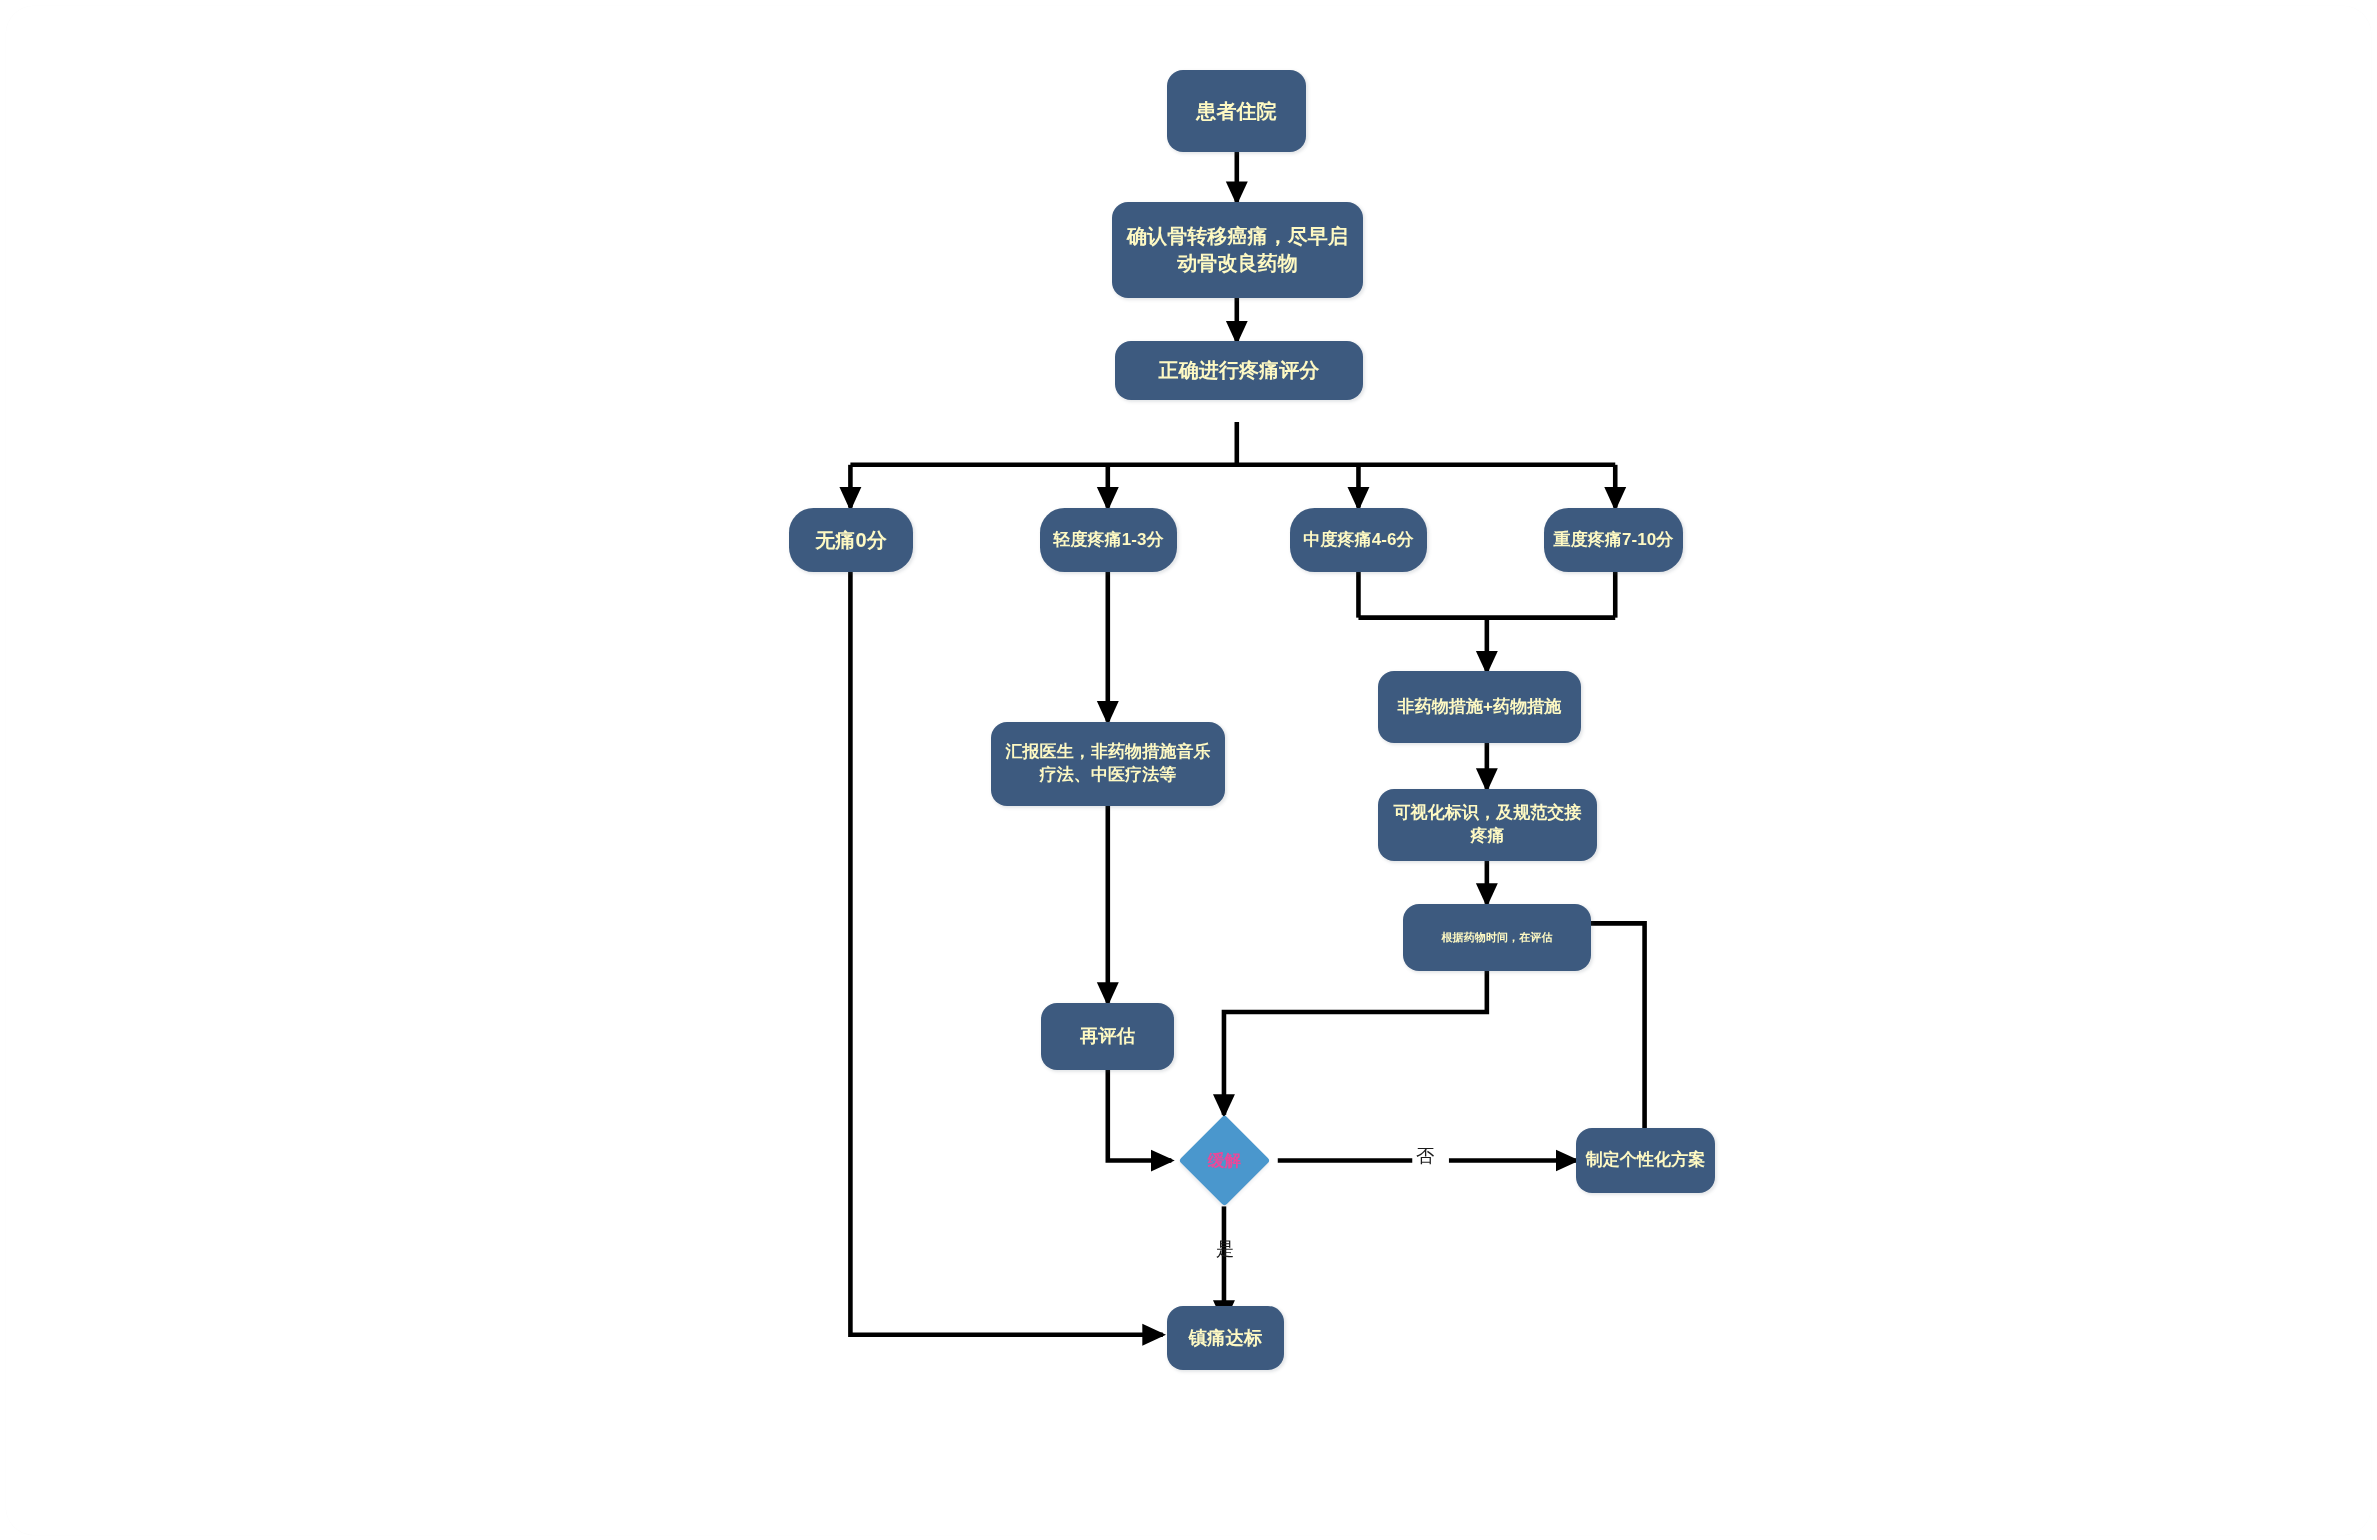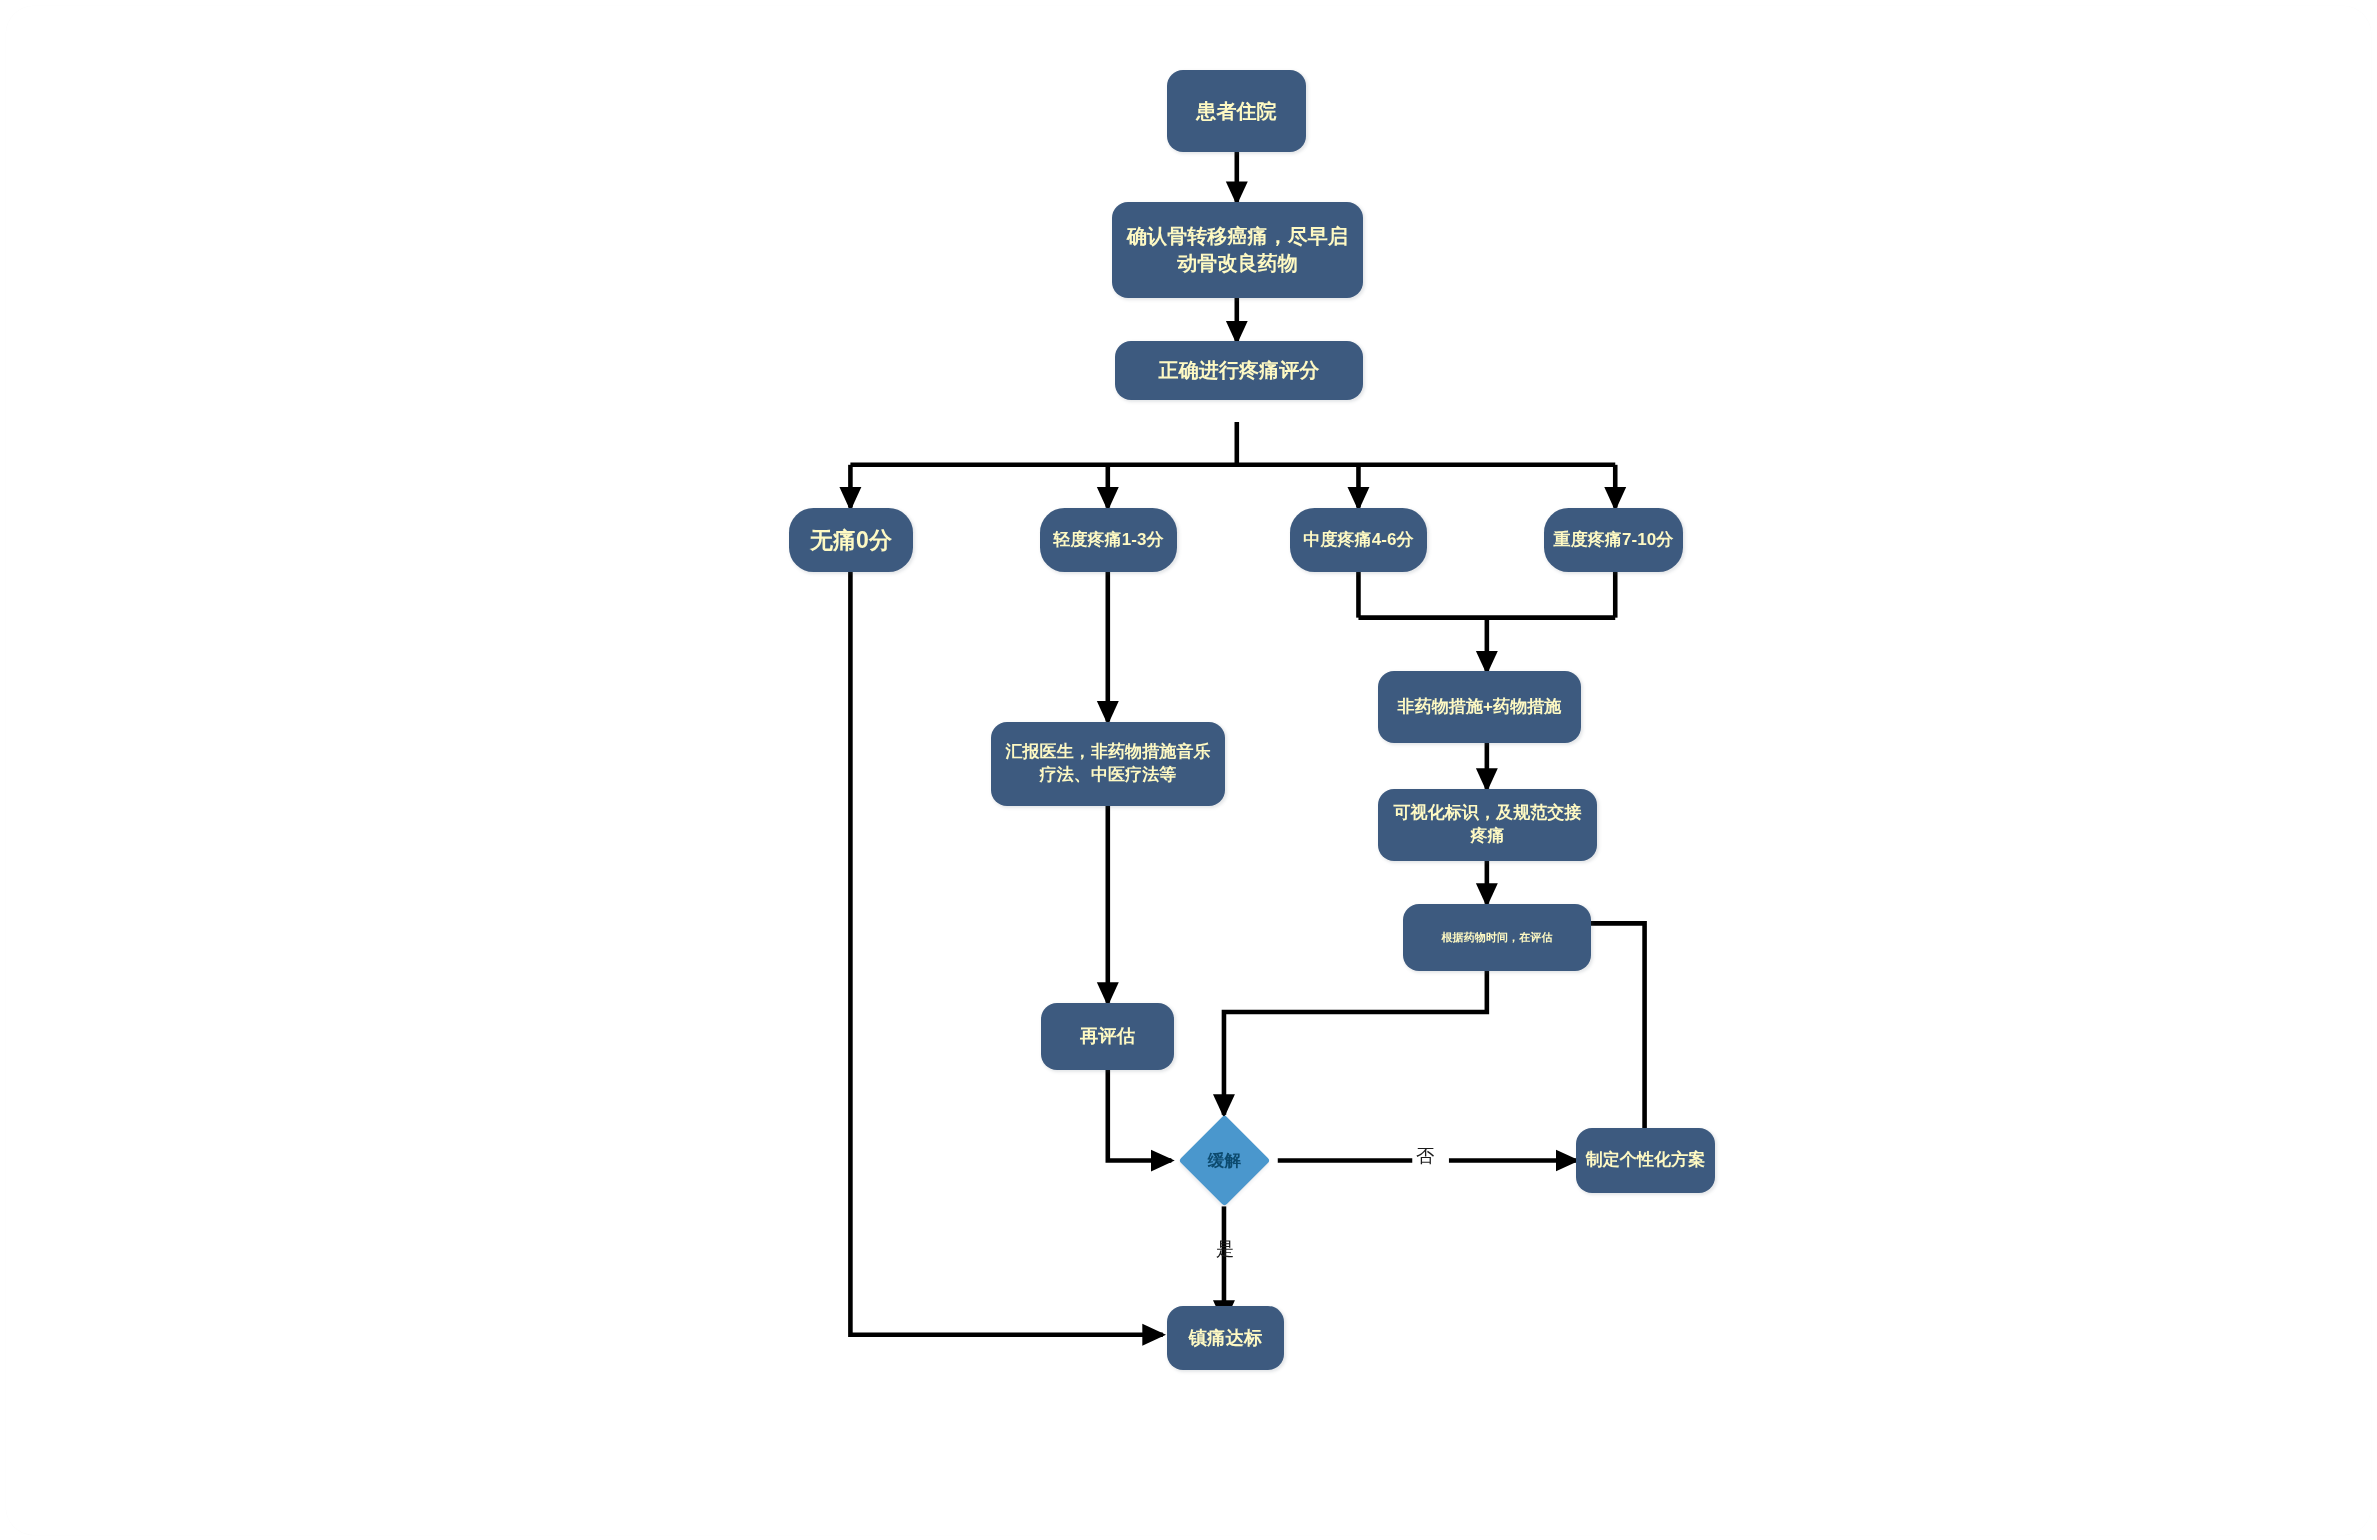--- a/index.html
+++ b/index.html
@@ -75,21 +75,21 @@
   }
   .diamond-label {
     position: absolute;
     left: 0;
     top: 0;
     width: 100%;
     height: 100%;
     display: flex;
     align-items: center;
     justify-content: center;
-    color: #0c4a6e;
+    color: #ec4899;
     font-weight: 700;
     letter-spacing: 0.3px;
   }
   .edge-label {
     position: absolute;
     color: #1b1b1b;
     font-weight: 400;
     z-index: 4;
     white-space: nowrap;
   }
@@ -170,21 +170,21 @@
   </div>
 
   <div class="node" style="left:1112px; top:202px; width:251px; height:96px; font-size:20px;">
     <span class="node-text">确认骨转移癌痛，尽早启动骨改良药物</span>
   </div>
 
   <div class="node" style="left:1115px; top:341px; width:248px; height:59px; font-size:20px;">
     <span class="node-text">正确进行疼痛评分</span>
   </div>
 
-  <div class="node tall" style="left:789px; top:508px; width:124px; height:64px; font-size:23px;">
+  <div class="node tall" style="left:789px; top:508px; width:124px; height:64px; font-size:20px;">
     <span class="node-text">无痛0分</span>
   </div>
 
   <div class="node tall" style="left:1040px; top:508px; width:137px; height:64px; font-size:17px;">
     <span class="node-text">轻度疼痛1-3分</span>
   </div>
 
   <div class="node tall" style="left:1290px; top:508px; width:137px; height:64px; font-size:17px;">
     <span class="node-text">中度疼痛4-6分</span>
   </div>

